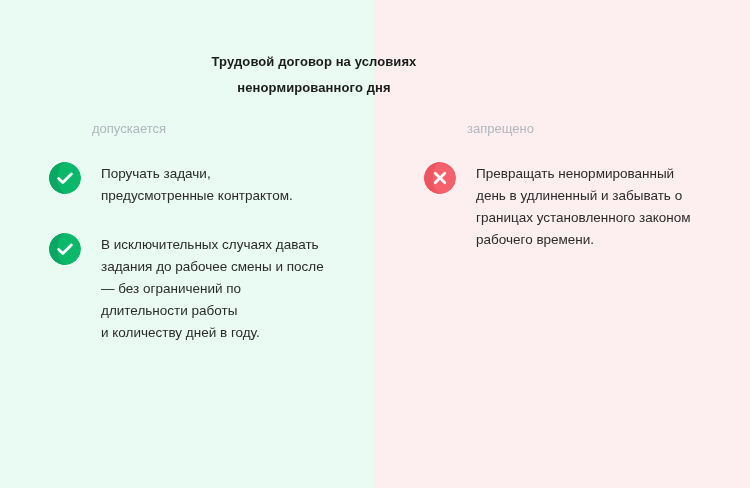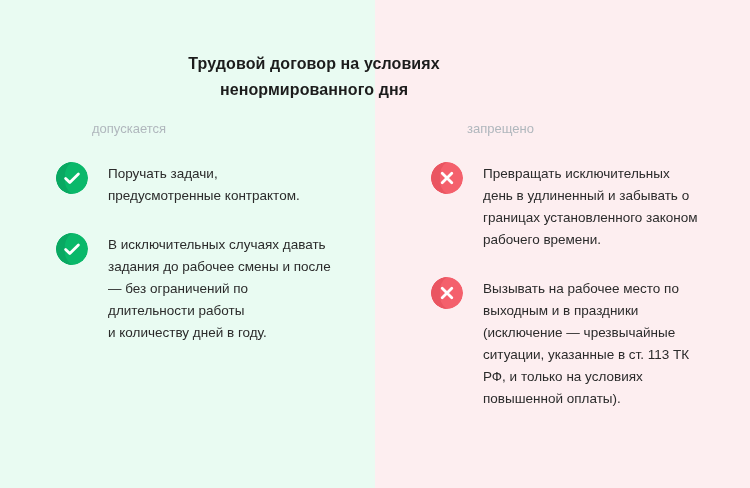--- a/index.html
+++ b/index.html
@@ -33,21 +33,21 @@
   .panel-bg.left  { left: 0;   background: #e9fbf2; }
   .panel-bg.right { left: 375px; background: #fdeef0; }
 
   
   .title {
     position: absolute;
     top: 40px;
     left: 0;
     width: 628px;
     text-align: center;
-    font-size: 16px;
+    font-size: 13px;
     font-weight: bold;
     line-height: 26px;
     color: #1c1c1c;
     letter-spacing: 0.1px;
     z-index: 3;
     white-space: pre-line;
   }
 
   
   .columns {
@@ -70,21 +70,21 @@
 
   .column-label {
     font-size: 13px;
     line-height: 18px;
     color: #b0b7bd;
     margin: 0 0 22px 52px;
   }
 
   .items {
     list-style: none;
-    margin: 16px;
+    margin: 9px;
     padding: 0;
   }
   .item {
     display: flex;
     align-items: flex-start;
     margin-bottom: 22px;
   }
   .item:last-child { margin-bottom: 0; }
 
   .badge {
@@ -169,39 +169,24 @@
 
 
         <li class="item">
           <span class="badge">
             <svg viewBox="0 0 32 32" xmlns="http://www.w3.org/2000/svg" aria-hidden="true">
               <circle cx="16" cy="16" r="16" fill="#f4606c"></circle>
               <path d="M0 16a16 16 0 0 0 16 16A16 16 0 0 1 9 16 16 16 0 0 1 16 0 16 16 0 0 0 0 16z" fill="#ea5561"></path>
               <path d="M11.2 11.2l9.6 9.6M20.8 11.2l-9.6 9.6" fill="none" stroke="#ffffff" stroke-width="2.8" stroke-linecap="round"></path>
             </svg>
           </span>
-          <span class="item-text">Превращать исключительных
+          <span class="item-text">Превращать ненормированный
 день в удлиненный и забывать о
 границах установленного законом
 рабочего времени.</span>
         </li>
 
-        <li class="item">
-          <span class="badge">
-            <svg viewBox="0 0 32 32" xmlns="http://www.w3.org/2000/svg" aria-hidden="true">
-              <circle cx="16" cy="16" r="16" fill="#f4606c"></circle>
-              <path d="M0 16a16 16 0 0 0 16 16A16 16 0 0 1 9 16 16 16 0 0 1 16 0 16 16 0 0 0 0 16z" fill="#ea5561"></path>
-              <path d="M11.2 11.2l9.6 9.6M20.8 11.2l-9.6 9.6" fill="none" stroke="#ffffff" stroke-width="2.8" stroke-linecap="round"></path>
-            </svg>
-          </span>
-          <span class="item-text">Вызывать на рабочее место по
-выходным и в праздники
-(исключение — чрезвычайные
-ситуации, указанные в ст. 113 ТК
-РФ, и только на условиях
-повышенной оплаты).</span>
-        </li>
 
       </ul>
     </div>
 
   </div>
 </div>
 
 </body></html>

